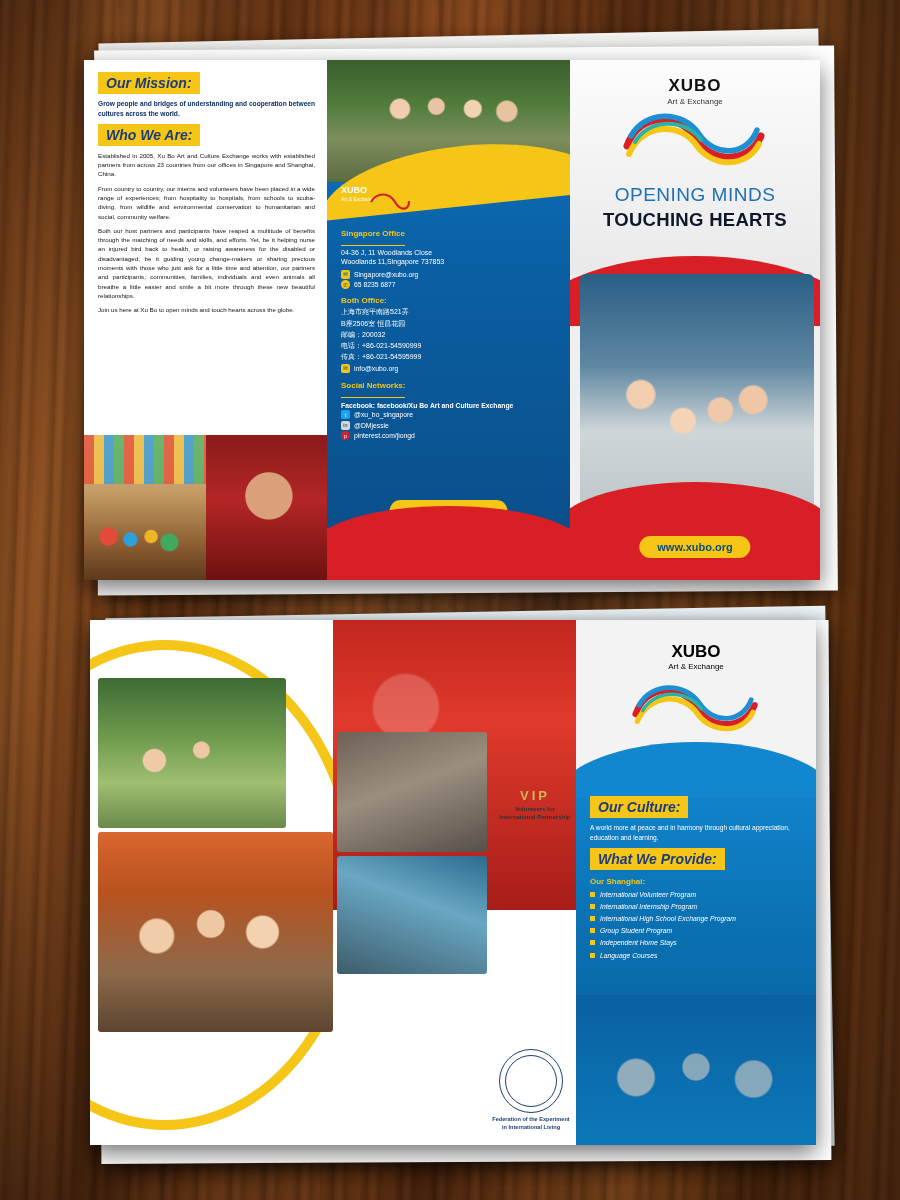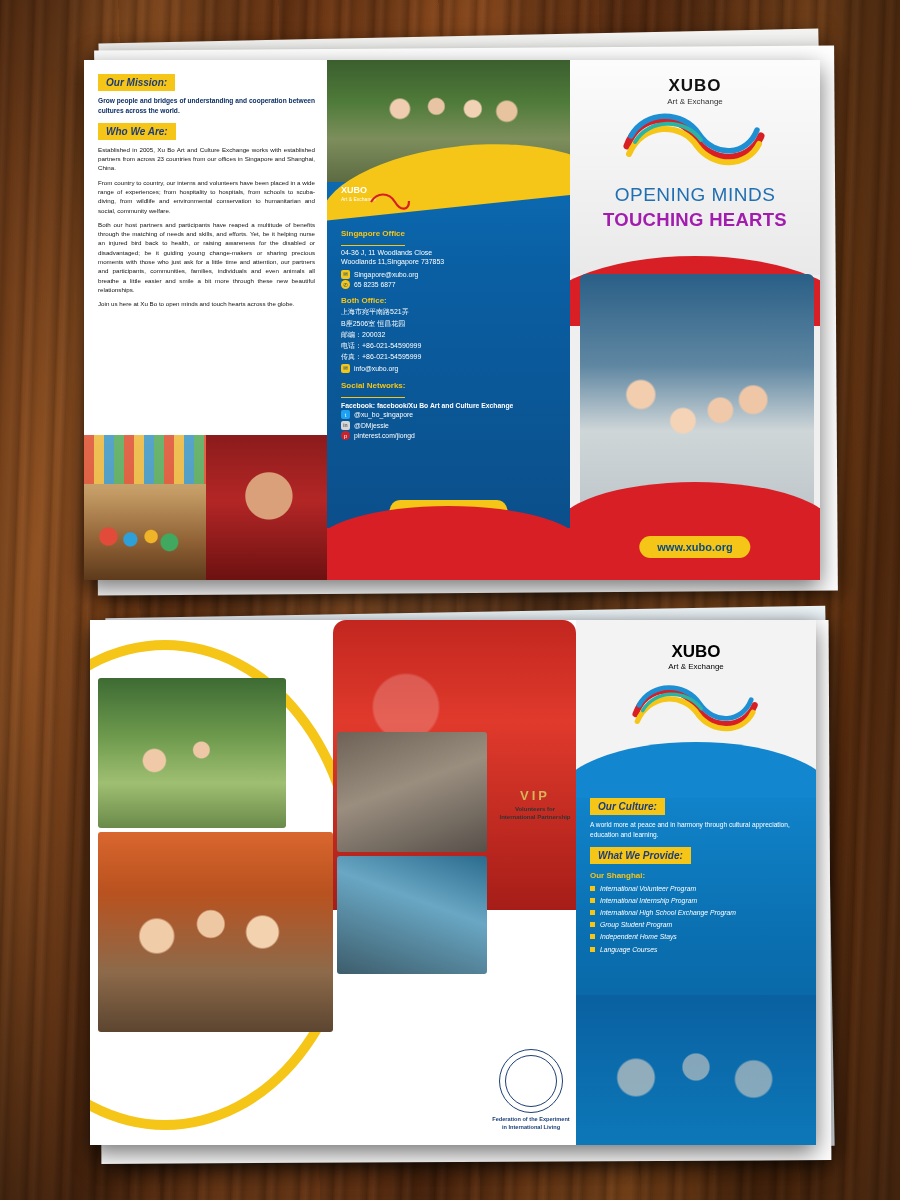--- a/index.html
+++ b/index.html
@@ -37,21 +37,21 @@
   .b2-back1{left:100px;top:622px;width:730px;height:540px;transform:rotate(-0.3deg);background:#fff;}
   .b2{left:90px;top:620px;width:726px;height:525px;overflow:hidden;}
 
   
   .panels{display:flex;height:100%;width:100%;}
   .panel{position:relative;overflow:hidden;height:100%;}
 
   
   .p1-left{width:243px;background:#fff;}
   .ribbon{
-    background:#f5c518;color:#1d3c78;font-weight:bold;font-size:10px;
+    background:#f5c518;color:#1d3c78;font-weight:bold;font-size:14px;
     padding:3px 8px;display:inline-block;font-style:italic;
   }
   .p1-left .body{padding:12px 12px 0 14px;}
   .p1-left p{font-size:6.2px;line-height:1.5;color:#111;text-align:justify;margin:5px 0;}
   .p1-left .lead{font-size:6.6px;font-weight:bold;color:#0b2f66;}
   .photostrip{position:absolute;left:0;bottom:0;width:100%;height:145px;display:flex;}
   .ph{flex:1;position:relative;overflow:hidden;}
   .ph.classroom{
     background:
       radial-gradient(circle at 20% 70%, #e24b3a 0 6%, transparent 7%),
@@ -109,21 +109,21 @@
 
   
   .p1-right{width:250px;background:#efefef;}
   .cover-top{position:absolute;inset:0 0 auto 0;height:215px;background:linear-gradient(180deg,#fcfcfc,#e9e9e9);}
   .brand{position:absolute;left:0;right:0;top:16px;text-align:center;}
   .brand .b1n{font-size:17px;font-weight:bold;letter-spacing:1px;color:#111;}
   .brand .b2n{font-size:8px;color:#333;margin-top:1px;}
   .infinity{position:absolute;left:50%;transform:translateX(-50%);top:42px;}
   .headline{position:absolute;left:0;right:0;top:124px;text-align:center;}
   .headline .h1{font-size:19px;color:#1f6fb2;letter-spacing:.5px;}
-  .headline .h2{font-size:18.5px;font-weight:bold;color:#a21caf;letter-spacing:.3px;margin-top:3px;}
+  .headline .h2{font-size:18.5px;font-weight:bold;color:#0f172a;letter-spacing:.3px;margin-top:3px;}
   .cover-photo{
     position:absolute;left:10px;right:6px;top:214px;height:262px;border-radius:6px;overflow:hidden;
     background:
       radial-gradient(circle at 26% 46%, #f2cdae 0 6%, transparent 7%),
       radial-gradient(circle at 44% 56%, #f4d3b6 0 6%, transparent 7%),
       radial-gradient(circle at 60% 52%, #f0c9aa 0 6%, transparent 7%),
       radial-gradient(circle at 74% 48%, #efc6a6 0 6%, transparent 7%),
       linear-gradient(180deg,#2a5f86 0%,#5f87a2 35%,#cfd6d8 60%,#b9c2c6 100%);
   }
   .red-swoosh{position:absolute;left:-40px;right:-40px;top:196px;height:70px;background:#d81f26;border-radius:50%/100% 100% 0 0;}
@@ -141,21 +141,21 @@
       radial-gradient(circle at 30% 55%, #f0caa8 0 7%, transparent 8%),
       radial-gradient(circle at 55% 48%, #eec8a6 0 6%, transparent 7%),
       linear-gradient(180deg,#3d6b33 0%,#6f9b4e 40%,#9fbf72 70%,#6a8a4a 100%);}
   .ph-b{position:absolute;left:8px;top:212px;width:235px;height:200px;border-radius:3px;
     background:
       radial-gradient(circle at 25% 52%, #f1cca9 0 8%, transparent 9%),
       radial-gradient(circle at 48% 46%, #eec7a3 0 8%, transparent 9%),
       radial-gradient(circle at 70% 50%, #f3d2b0 0 8%, transparent 9%),
       linear-gradient(180deg,#d9662f 0%,#b9521f 30%,#8d6a4a 70%,#5c4530 100%);}
   .yellow-arc{position:absolute;left:-120px;top:20px;width:370px;height:470px;border:10px solid #f5c518;border-radius:50%;}
-  .p2-mid{width:243px;background:#fff;border-radius:13px;}
+  .p2-mid{width:243px;background:#fff;}
   .mid2-photo{position:absolute;left:0;top:0;width:100%;height:290px;
     background:
       radial-gradient(circle at 30% 30%, rgba(255,255,255,.2) 0 12%, transparent 13%),
       linear-gradient(180deg,#c2261f 0%,#e03a2c 35%,#a61d18 100%);}
   .ph-c{position:absolute;left:4px;top:112px;width:150px;height:120px;border-radius:3px;
     background:linear-gradient(160deg,#6e6257 0%,#9a8e7f 45%,#57504a 100%);}
   .ph-d{position:absolute;left:4px;top:236px;width:150px;height:118px;border-radius:3px;
     background:linear-gradient(200deg,#2b6b8d 0%,#69a7c4 40%,#3d5d6b 100%);}
   .vip{position:absolute;left:164px;top:168px;width:76px;text-align:center;}
   .vip .v{font-size:13px;letter-spacing:3px;color:#d6b558;font-weight:bold;}

